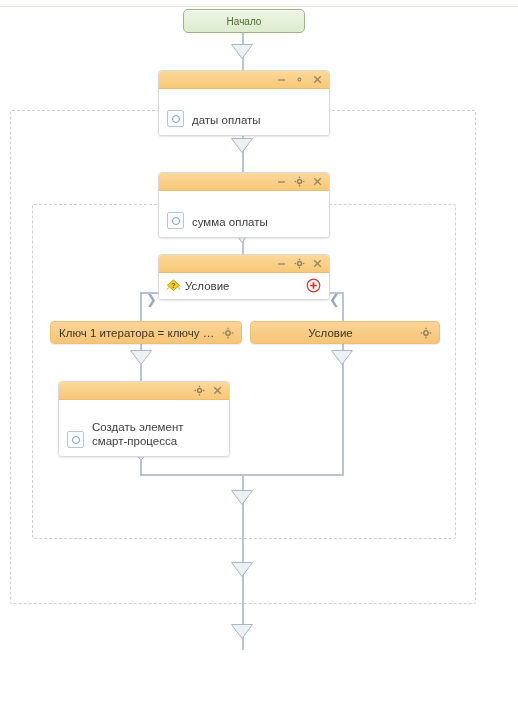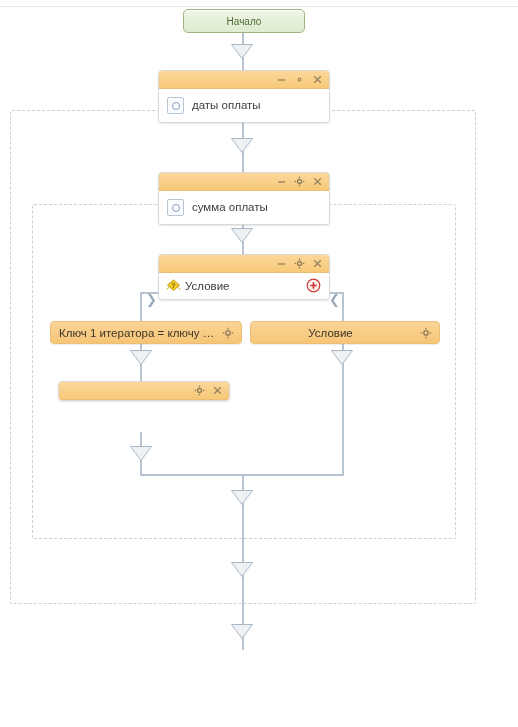--- a/index.html
+++ b/index.html
@@ -44,22 +44,22 @@
   .node-head{
     height:17px;
     background:linear-gradient(to bottom,#fcd89b 0%,#f7c877 100%);
     border-bottom:1px solid #e9bd74;
     display:flex;align-items:center;justify-content:flex-end;
     padding-right:6px;gap:7px;
   }
   .hicon{width:11px;height:11px;position:relative;cursor:pointer;opacity:.85;}
   .hicon svg{display:block;}
   .node-body{
-    display:flex;align-items:center;gap:8px;
-    padding:7px 8px 8px 8px;background:#ffffff;
+    display:flex;align-items:flex-end;gap:8px;
+    padding:20px 8px 8px 8px;background:#ffffff;
   }
   .sq-icon{
     flex:0 0 auto;width:15px;height:15px;margin-top:1px;
     border:1px solid #b9c6d4;border-radius:2px;background:#fbfcfd;
     display:flex;align-items:center;justify-content:center;
   }
   .sq-icon i{
     display:block;width:6px;height:6px;border-radius:50%;
     border:1.5px solid #7b9ec4;background:#ffffff;
   }
@@ -323,16 +323,22 @@
             </g>
           </svg>
       </span>
       <span class="hicon">
         <svg width="11" height="11" viewBox="0 0 11 11">
             <line x1="2.2" y1="2.2" x2="8.8" y2="8.8" stroke="#8a7a5c" stroke-width="1.4"></line>
             <line x1="8.8" y1="2.2" x2="2.2" y2="8.8" stroke="#8a7a5c" stroke-width="1.4"></line>
           </svg>
       </span>
     </div>
+    <div class="node-body">
+      <span class="sq-icon">
+          <i></i>
+        </span>
+      <span class="node-title">Создать элемент смарт-процесса</span>
+    </div>
   </div>
 
 
 </div>
 
 </body></html>

